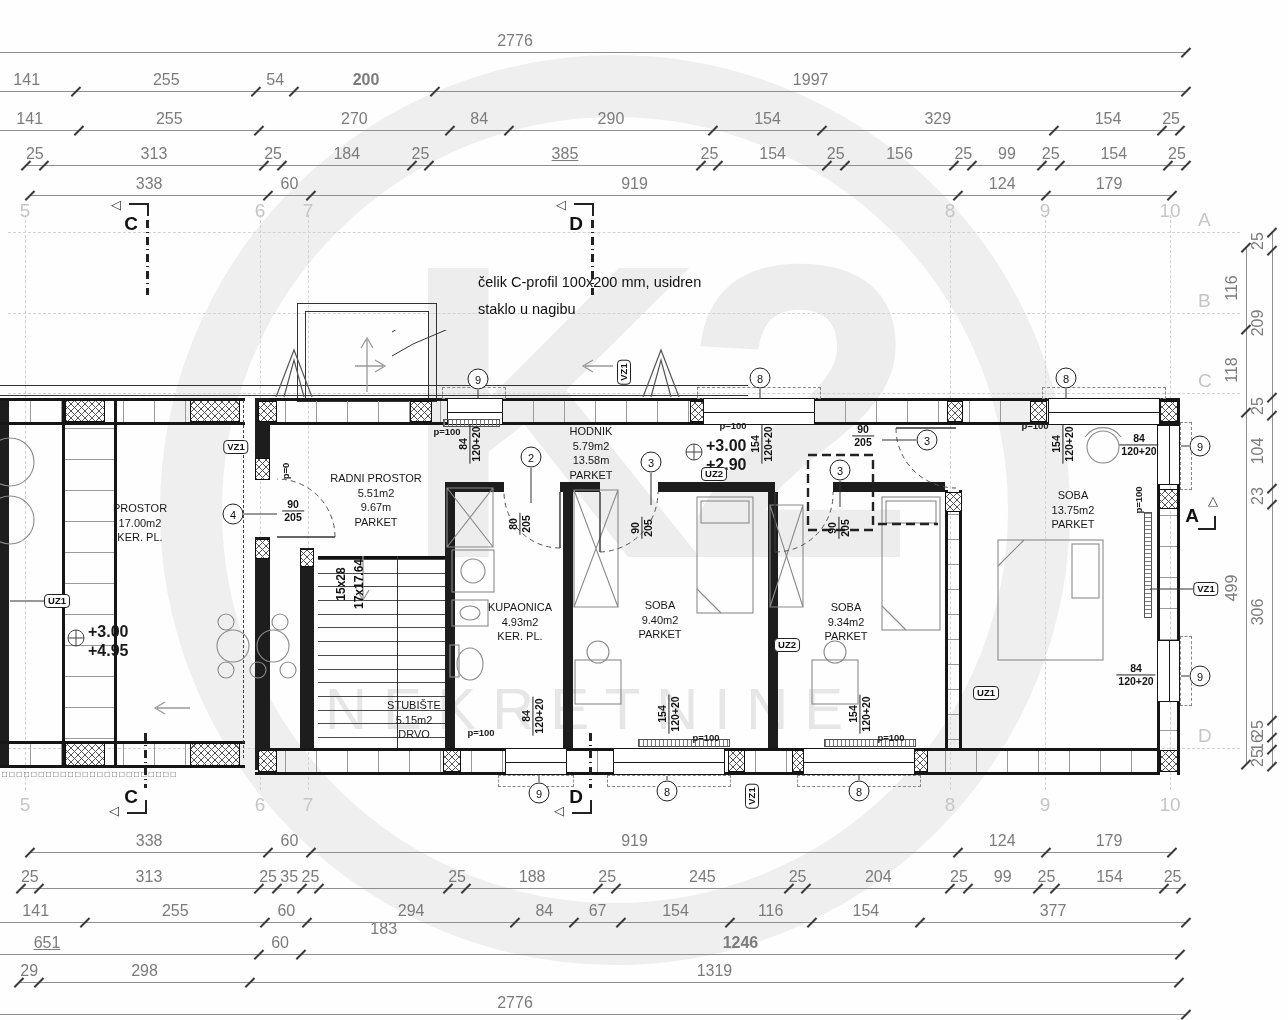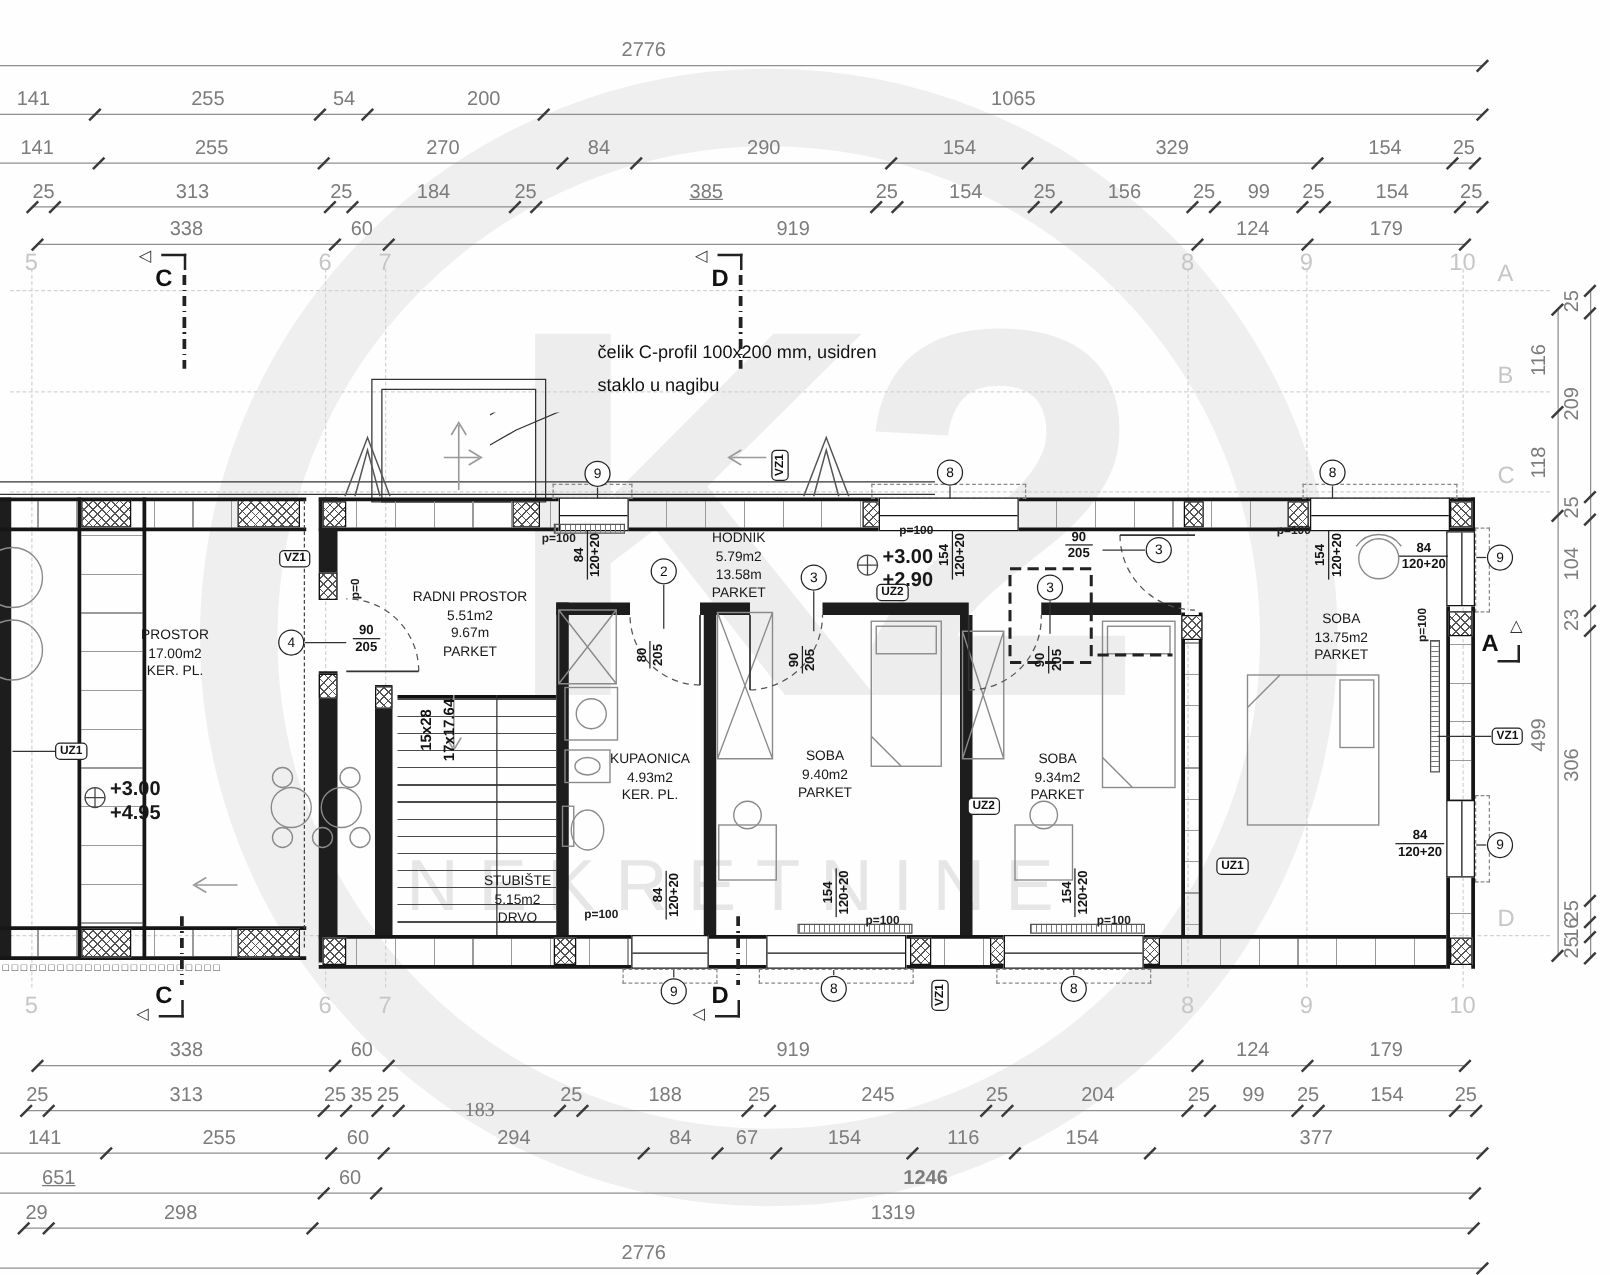--- a/index.html
+++ b/index.html
@@ -292,22 +292,22 @@
       <div class="dimlbl" style="left: 515px; top: 32px;">2776</div>
       <div class="dimline" style="left: 0px; top: 91px; width: 1186.07px; height: 1px;"></div>
       <div class="tick" style="left: 75.405px; top: 85px;"></div>
       <div class="tick" style="left: 255.18px; top: 85px;"></div>
       <div class="tick" style="left: 293.25px; top: 85px;"></div>
       <div class="tick" style="left: 434.25px; top: 85px;"></div>
       <div class="tick" style="left: 1185.07px; top: 85px;"></div>
       <div class="dimlbl" style="left: 26.7025px; top: 71px;">141</div>
       <div class="dimlbl" style="left: 166.292px; top: 71px;">255</div>
       <div class="dimlbl" style="left: 275.215px; top: 71px;">54</div>
-      <div class="dimlbl" style="left: 387px; top: 71px;">200</div>
-      <div class="dimlbl" style="left: 810.662px; top: 71px;">1065</div>
+      <div class="dimlbl" style="left: 366px; top: 71px; font-weight: bold;">200</div>
+      <div class="dimlbl" style="left: 810.662px; top: 71px;">1997</div>
       <div class="dimline" style="left: 0px; top: 130px; width: 1179.91px; height: 1px;"></div>
       <div class="tick" style="left: 78.405px; top: 124px;"></div>
       <div class="tick" style="left: 258.18px; top: 124px;"></div>
       <div class="tick" style="left: 448.53px; top: 124px;"></div>
       <div class="tick" style="left: 507.75px; top: 124px;"></div>
       <div class="tick" style="left: 712.2px; top: 124px;"></div>
       <div class="tick" style="left: 820.77px; top: 124px;"></div>
       <div class="tick" style="left: 1052.71px; top: 124px;"></div>
       <div class="tick" style="left: 1161.28px; top: 124px;"></div>
       <div class="tick" style="left: 1178.91px; top: 124px;"></div>
@@ -393,21 +393,21 @@
       <div class="tick" style="left: 966.815px; top: 882px;"></div>
       <div class="tick" style="left: 1036.61px; top: 882px;"></div>
       <div class="tick" style="left: 1054.23px; top: 882px;"></div>
       <div class="tick" style="left: 1162.81px; top: 882px;"></div>
       <div class="tick" style="left: 1180.43px; top: 882px;"></div>
       <div class="dimlbl" style="left: 29.8125px; top: 868px;">25</div>
       <div class="dimlbl" style="left: 148.957px; top: 868px;">313</div>
       <div class="dimlbl" style="left: 268.102px; top: 868px;">25</div>
       <div class="dimlbl" style="left: 289.252px; top: 868px;">35</div>
       <div class="dimlbl" style="left: 310.402px; top: 868px;">25</div>
-      <div class="dimlbl" style="left: 383.722px; top: 880px; font-family: Liberation Serif, serif;">183</div>
+      <div class="dimlbl" style="left: 383.722px; top: 920px;">183</div>
       <div class="dimlbl" style="left: 457.042px; top: 868px;">25</div>
       <div class="dimlbl" style="left: 532.125px; top: 868px;">188</div>
       <div class="dimlbl" style="left: 607.207px; top: 868px;">25</div>
       <div class="dimlbl" style="left: 702.382px; top: 868px;">245</div>
       <div class="dimlbl" style="left: 797.558px; top: 868px;">25</div>
       <div class="dimlbl" style="left: 878.28px; top: 868px;">204</div>
       <div class="dimlbl" style="left: 959.003px; top: 868px;">25</div>
       <div class="dimlbl" style="left: 1002.71px; top: 868px;">99</div>
       <div class="dimlbl" style="left: 1046.42px; top: 868px;">25</div>
       <div class="dimlbl" style="left: 1109.52px; top: 868px;">154</div>

